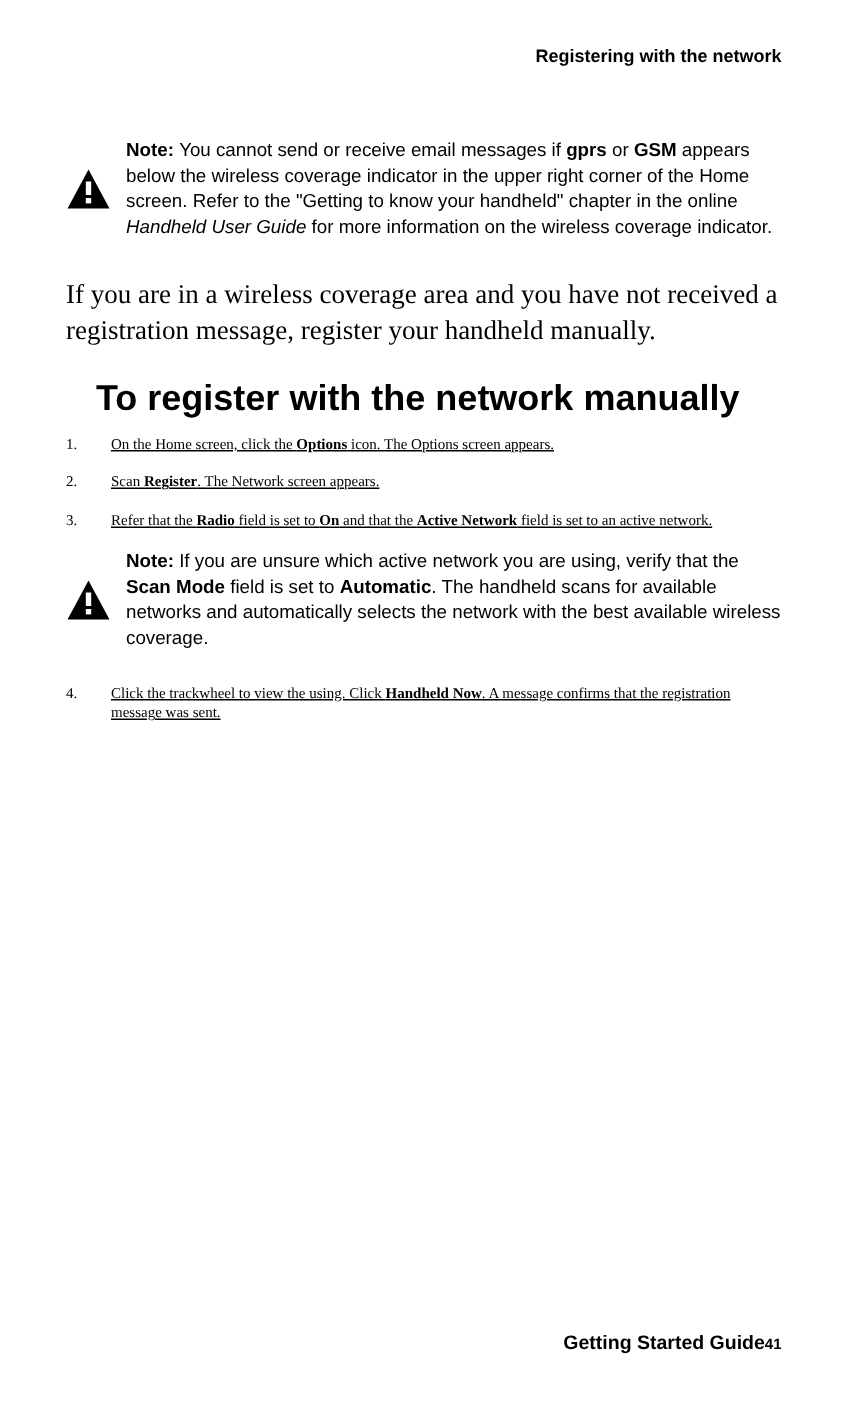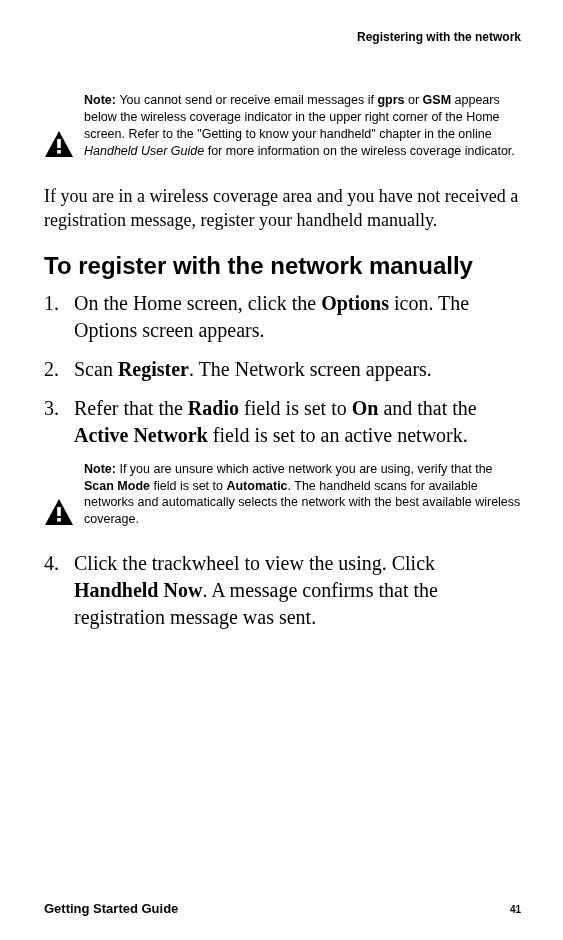--- a/index.html
+++ b/index.html
@@ -18,21 +18,21 @@
     }
     .header-title {
       font-family: Arial, Helvetica, sans-serif;
       font-weight: bold;
       font-size: 12px;
       text-align: right;
       margin-bottom: 48px;
     }
     .note-block {
       display: flex;
-      align-items: flex-end;
+      align-items: center;
       margin-bottom: 24px;
       gap: 10px;
     }
     .note-icon {
       flex-shrink: 0;
       width: 30px;
       height: 30px;
       margin-top: 2px;
     }
     .note-icon svg {
@@ -51,46 +51,48 @@
       font-size: 18px;
       line-height: 1.35;
       margin-bottom: 20px;
     }
     .section-heading {
       font-family: Arial, Helvetica, sans-serif;
       font-weight: bold;
       font-size: 24px;
       margin-bottom: 10px;
       line-height: 1.15;
+      margin-left: 20px;
     }
     .step-list {
       list-style: none;
       counter-reset: step;
     }
     .step-item {
       counter-increment: step;
-      font-size: 20px;
+      font-size: 10px;
       line-height: 1.35;
       margin-bottom: 12px;
       padding-left: 30px;
       position: relative;
+      text-decoration: underline;
     }
     .step-item::before {
       content: counter(step) ".";
       position: absolute;
       left: 0;
       top: 0;
     }
     .footer {
       position: absolute;
-      bottom: 24px;
+      bottom: 38px;
       left: 44px;
       right: 42px;
       display: flex;
-      justify-content: space-between;
+      justify-content: flex-end;
       align-items: baseline;
       font-family: Arial, Helvetica, sans-serif;
     }
     .footer-title {
       font-weight: bold;
       font-size: 13px;
     }
     .footer-page {
       font-weight: bold;
       font-size: 10px;

